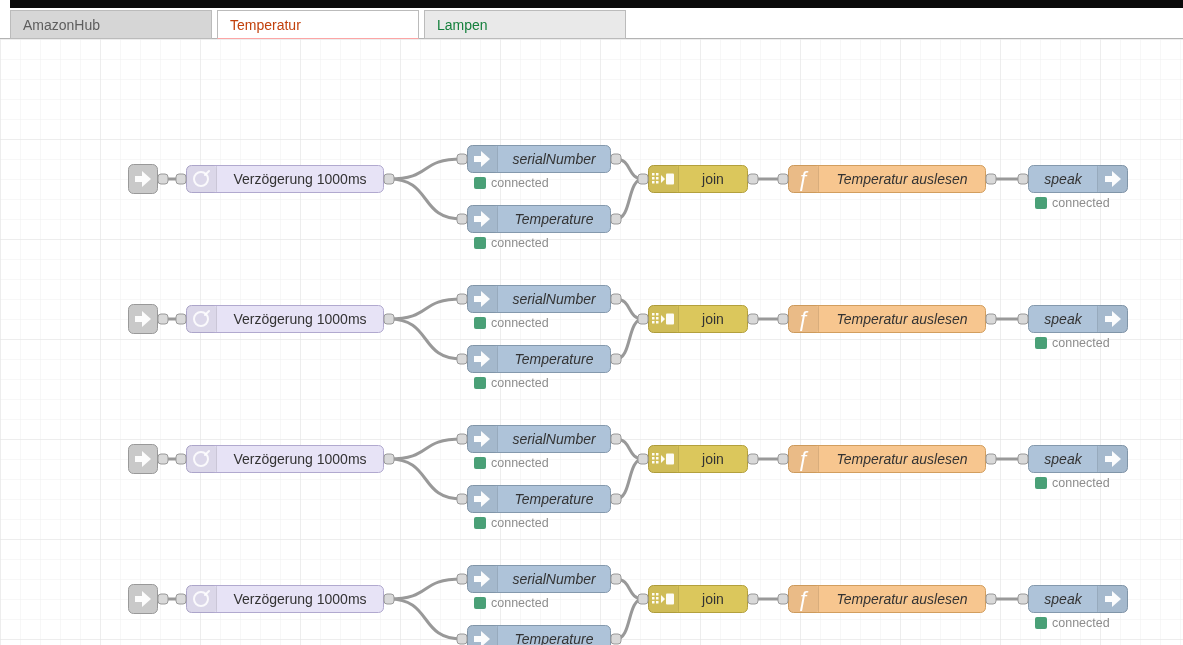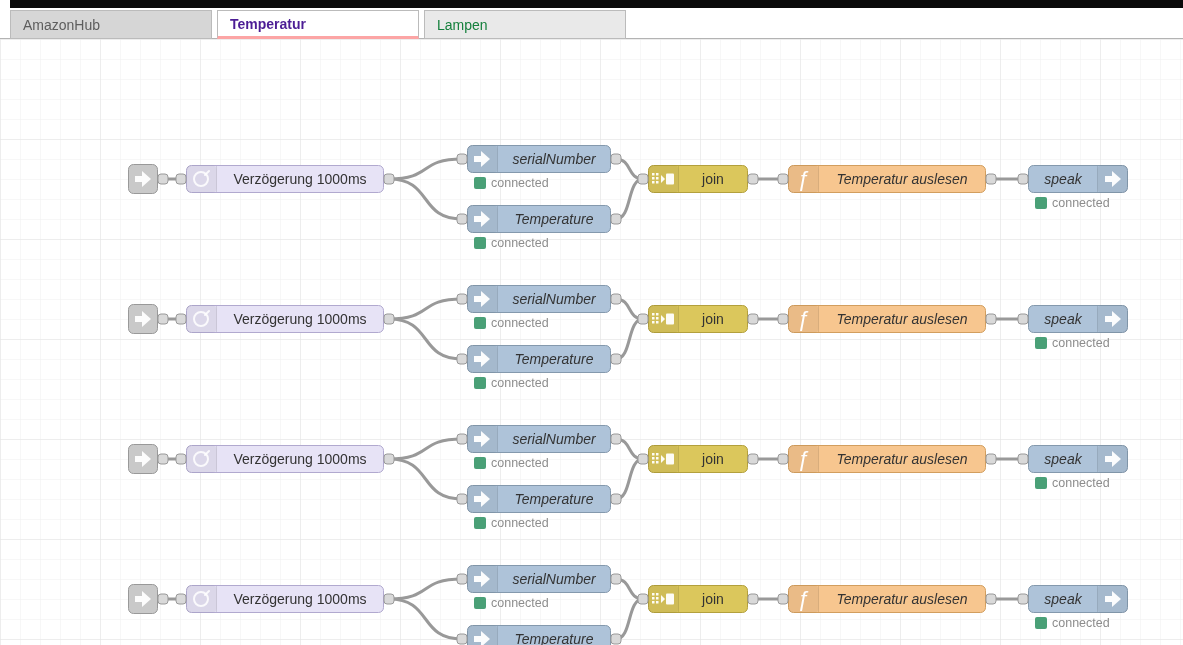--- a/index.html
+++ b/index.html
@@ -12,21 +12,21 @@
     height:31px;background:#ffffff;border-bottom:1px solid #b3b3b3;
     display:flex;align-items:flex-end;padding-left:10px;box-sizing:border-box;
   }
   .tab{
     width:202px;height:29px;box-sizing:border-box;margin-right:5px;margin-bottom:-1px;
     border:1px solid #bbbbbb;display:flex;align-items:center;padding-left:12px;
     font-size:14px;color:#666;cursor:pointer;position:relative;
   }
   .tab.dark{background:#d6d6d6;color:#5d5d5d;}
   .tab.light{background:#e9e9e9;color:#15803d;}
-  .tab.active{background:#ffffff;border-bottom:3px solid #fca5a5;font-weight:bold;color:#4c1d95;z-index:2;}
+  .tab.active{background:#ffffff;border-bottom:1px solid #fca5a5;font-weight:normal;color:#c2410c;z-index:2;}
   #flow-canvas{display:block;}
   svg text{font-family:"Liberation Sans", sans-serif;}
 </style>
 </head>
 <body>
 
 <div class="header-bar"></div>
 
 <div class="tabbar" id="tabbar">
     <div class="tab dark">

